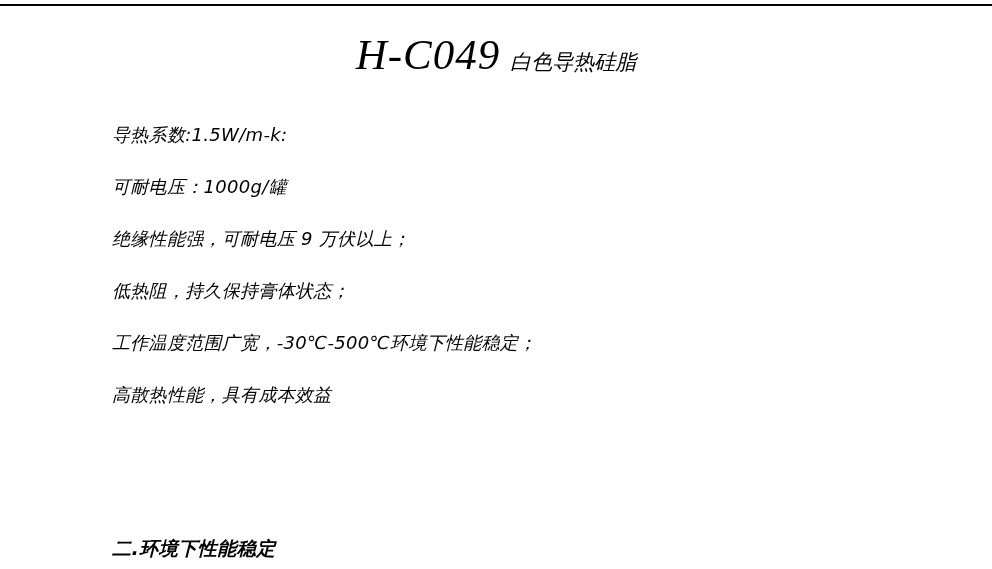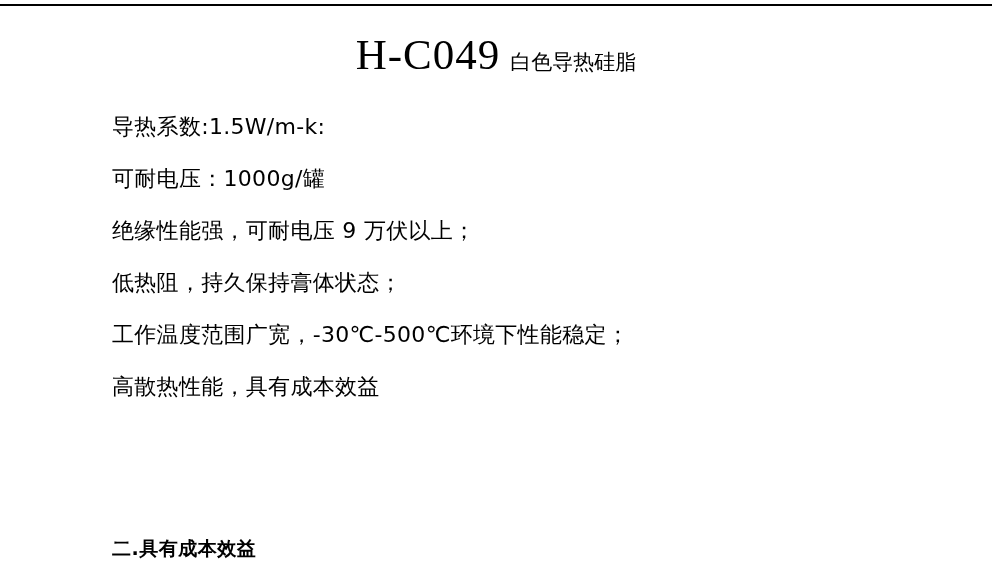--- a/index.html
+++ b/index.html
@@ -13,20 +13,21 @@
     font-family: "Liberation Serif", serif;
     color: #000000;
     overflow: hidden;
   }
   .page {
     position: relative;
     width: 898px;
     height: 569px;
     box-sizing: border-box;
     padding: 0;
+    font-style: italic;
   }
   .top-rule {
     position: absolute;
     top: 4px;
     left: 0;
     width: 992px;
     height: 2px;
     background: #000000;
   }
   .title-row {
@@ -61,23 +62,23 @@
     font-family: "DejaVu Sans", sans-serif;
     font-weight: bold;
     font-size: 19px;
     line-height: 30px;
     margin: 0 0 16px 0;
     color: #000000;
     letter-spacing: 0.5px;
   }
   .para {
     font-family: "DejaVu Sans", sans-serif;
-    font-size: 22px;
+    font-size: 18px;
     line-height: 30px;
-    margin: 0 0 22px 0;
+    margin: 8px 0 22px 0;
     color: #000000;
     letter-spacing: 0.3px;
   }
   .para:last-child {
     margin-bottom: 0;
   }
   .section-heading-2 {
     position: absolute;
     top: 533px;
     left: 112px;
@@ -103,15 +104,15 @@
 
   <div class="body-block">
     <p class="para">导热系数:1.5W/m-k:</p>
     <p class="para">可耐电压：1000g/罐</p>
     <p class="para">绝缘性能强，可耐电压 9 万伏以上；</p>
     <p class="para">低热阻，持久保持膏体状态；</p>
     <p class="para">工作温度范围广宽，-30℃-500℃环境下性能稳定；</p>
     <p class="para">高散热性能，具有成本效益</p>
   </div>
 
-  <p class="section-heading-2">二.具有成本效益</p>
+  <p class="section-heading-2">二.环境下性能稳定</p>
 
 </div>
 
 </body></html>

